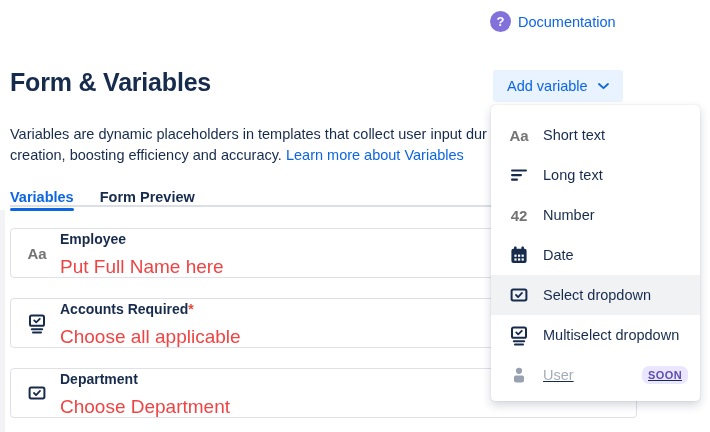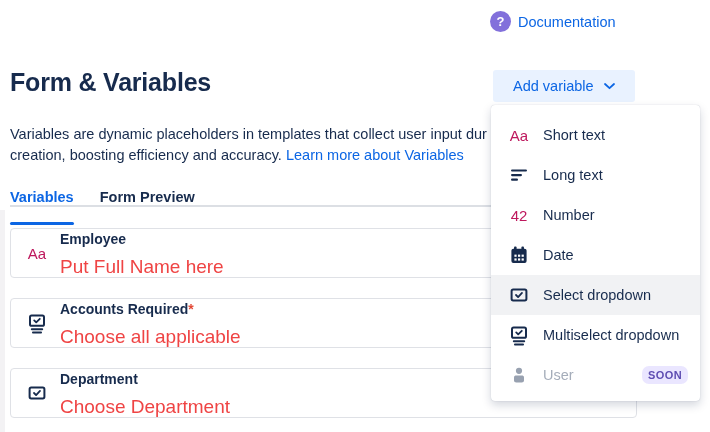--- a/index.html
+++ b/index.html
@@ -23,37 +23,37 @@
   
   .page-title {
     position:absolute; left:10px; top:68px;
     font-size:25px; font-weight:700; color:#172B4D; letter-spacing:-0.2px;
   }
 
   
   .add-var-btn {
     position:absolute; left:493px; top:70px; height:32px;
     background:#E9F2FF; border:none; border-radius:3px;
-    display:flex; align-items:center; gap:10px; padding:0 20px;
+    display:flex; align-items:center; gap:10px; padding:0 14px;
     color:#0C66E4; font-size:14.5px; font-weight:500; cursor:pointer;
     font-family:"Liberation Sans", sans-serif;
   }
 
   
   .description {
     position:absolute; left:10px; top:124px;
     font-size:14.5px; line-height:21px; color:#172B4D; width:560px;
   }
   .learn-link { color:#0C66E4; cursor:pointer; }
 
   
   .tabs {
     position:absolute; left:10px; top:189px; display:flex; gap:26px;
   }
-  .tab { font-size:14.5px; font-weight:600; padding-bottom:20px; cursor:pointer; position:relative; }
+  .tab { font-size:14.5px; font-weight:600; padding-bottom:6px; cursor:pointer; position:relative; }
   .tab.active { color:#0C66E4; }
   .tab.active::after {
     content:""; position:absolute; left:0; right:0; bottom:0; height:3px;
     background:#0C66E4; border-radius:2px;
   }
   .tab.inactive { color:#172B4D; }
   .tabs-divider {
     position:absolute; left:10px; top:205px; width:627px; height:2px; background:#DCDFE4;
   }
 
@@ -62,39 +62,39 @@
     position:absolute; left:0; top:210px; width:5px; height:222px; background:#F3F2F4;
   }
 
   
   .card {
     position:absolute; left:10px; width:627px; height:50px;
     background:#fff; border:1px solid #DFE1E6; border-radius:4px;
     display:flex; align-items:center; padding:0 14px; gap:11px; cursor:pointer;
   }
   .card-icon { width:24px; display:flex; justify-content:center; flex-shrink:0; }
-  .glyph-icon { font-weight:400; font-size:15px; color:#be185d; }
+  .glyph-icon { font-weight:700; font-size:15px; color:#737373; }
   .card-text { display:flex; flex-direction:column; gap:10px; }
   .card-title { font-size:14px; font-weight:600; color:#172B4D; line-height:17px; }
   .req-star { color:#E34935; font-weight:600; }
   .card-sub { font-size:19px; color:#ef4444; line-height:17px; }
 
   
   .menu-panel {
     position:absolute; left:491px; top:105px; width:209px; height:296px;
     background:#fff; border-radius:4px; padding:10px 0 6px 0;
     box-shadow:0 4px 10px rgba(9,30,66,0.18), 0 0 1px rgba(9,30,66,0.25);
     z-index:10;
   }
   .menu-item {
     height:40px; display:flex; align-items:center; padding:0 12px 0 17px;
     gap:13px; cursor:pointer; font-size:14.5px; color:#172B4D;
   }
   .menu-item.highlighted { background:#F1F2F4; }
-  .menu-item.disabled { cursor:default; }
+  .menu-item.disabled { cursor:default;text-decoration:underline; }
   .menu-item.disabled .menu-label { color:#A5ADBA; }
   .menu-ico { width:22px; display:flex; justify-content:center; align-items:center; flex-shrink:0; }
   .menu-label { flex:1; }
   .soon-badge {
     background:#EAE6FF; color:#5E4DB2; font-size:11px; font-weight:700;
     letter-spacing:0.4px; padding:3px 6px; border-radius:7px;
   }
 </style>
 </head>
 <body>

